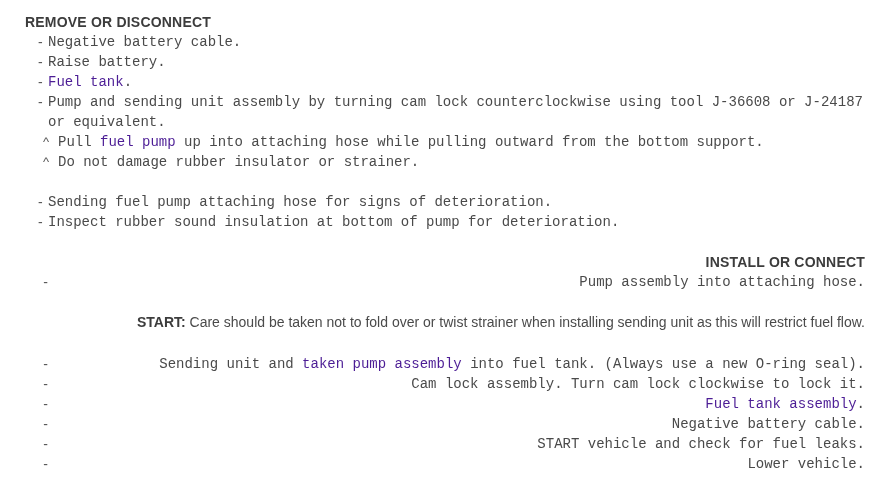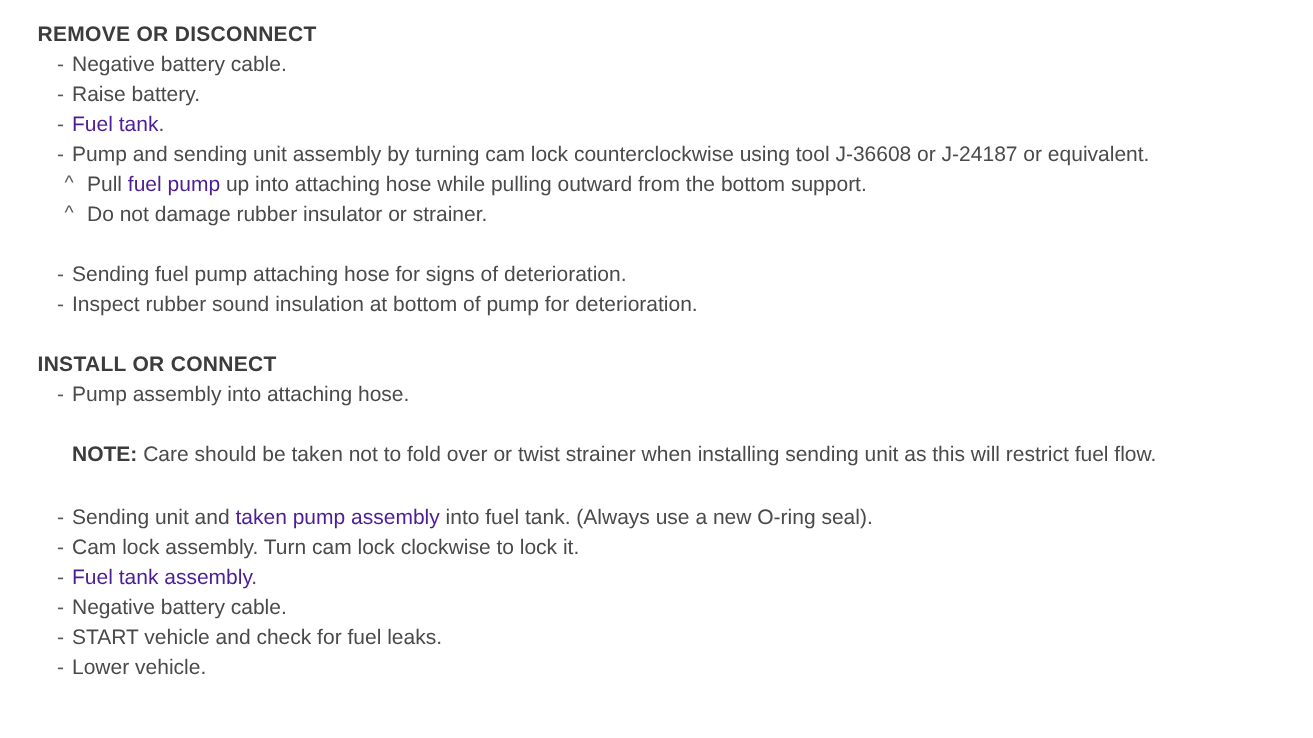--- a/index.html
+++ b/index.html
@@ -10,36 +10,36 @@
   }
   .doc {
     width: 875px;
     height: 492px;
     box-sizing: border-box;
     padding: 12px 10px 0 25px;
     overflow: hidden;
     background: #ffffff;
   }
   .sec { margin: 0 0 20px 0; }
-  .sec:last-child { margin-bottom: 0; }
+  .sec:last-child { margin-bottom: 0; text-align: right; }
   h3.sec-title {
     font-size: 14px;
     font-weight: bold;
     color: #3c3c3c;
     margin: 0;
     line-height: 20px;
     letter-spacing: 0.2px;
   }
   .item { display: flex; line-height: 20px; }
   .item .marker { flex: none; color: #5a5a5a; }
   .lvl1 { margin-left: 13px; }
   .lvl1 .marker { width: 10px; }
   .lvl2 { margin-left: 18px; }
   .lvl2 .marker { width: 15px; font-size: 13px; }
-  .txt { flex: 1 1 auto; }
+  .txt { flex: 1 1 auto; font-family: Liberation Mono, monospace; }
   a.link { color: #4c1d95; text-decoration: none; cursor: pointer; }
   .note { margin: 20px 0 22px 23px; line-height: 20px; }
   .note .note-label { font-weight: bold; color: #3c3c3c; }
 </style>
 </head>
 <body>
 
 <div class="doc">
 
   <div class="sec">
@@ -91,21 +91,21 @@
 
   <div class="sec">
     <h3 class="sec-title">INSTALL OR CONNECT</h3>
 
     <div class="item lvl1">
       <span class="marker">-</span>
       <span class="txt">Pump assembly into attaching hose.</span>
     </div>
 
     <div class="note">
-      <span class="note-label">NOTE:</span><span> Care should be taken not to fold over or twist strainer when installing sending unit as this will restrict fuel flow.</span>
+      <span class="note-label">START:</span><span> Care should be taken not to fold over or twist strainer when installing sending unit as this will restrict fuel flow.</span>
     </div>
 
     <div class="item lvl1">
       <span class="marker">-</span>
       <span class="txt"><span>Sending unit and </span><a class="link">taken pump assembly</a><span> into fuel tank. (Always use a new O-ring seal).</span></span>
     </div>
 
     <div class="item lvl1">
       <span class="marker">-</span>
       <span class="txt">Cam lock assembly. Turn cam lock clockwise to lock it.</span>

